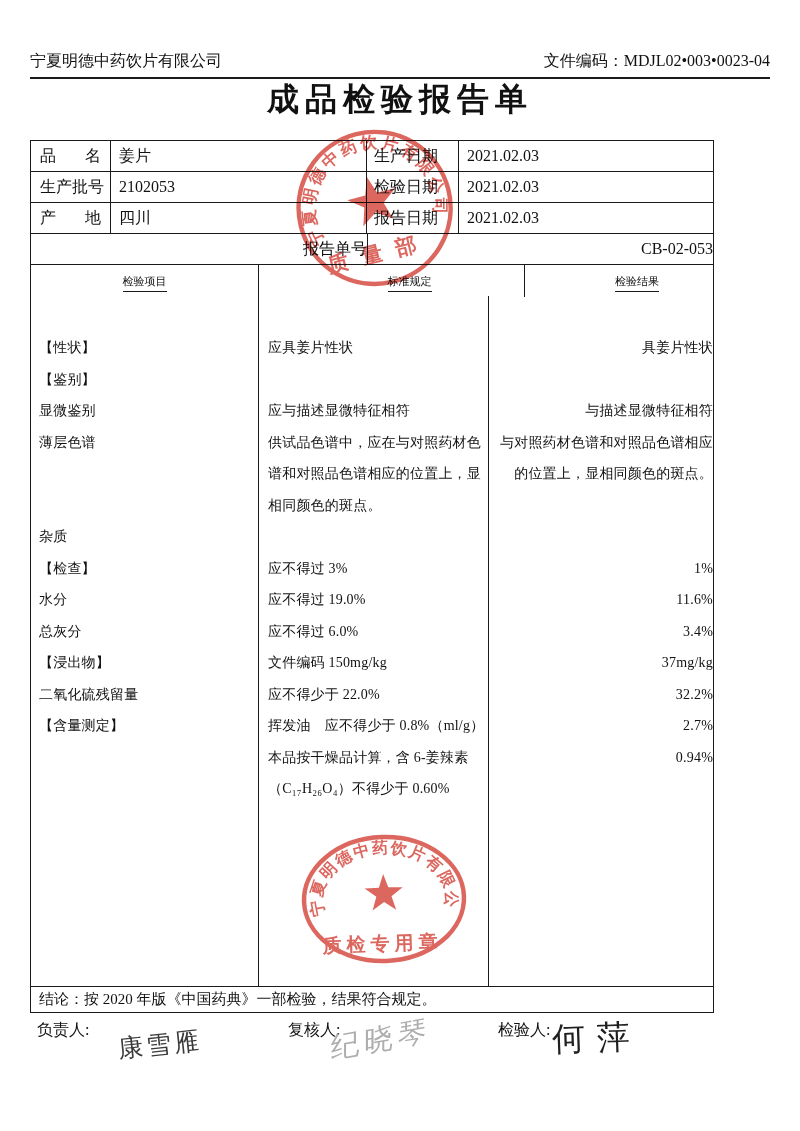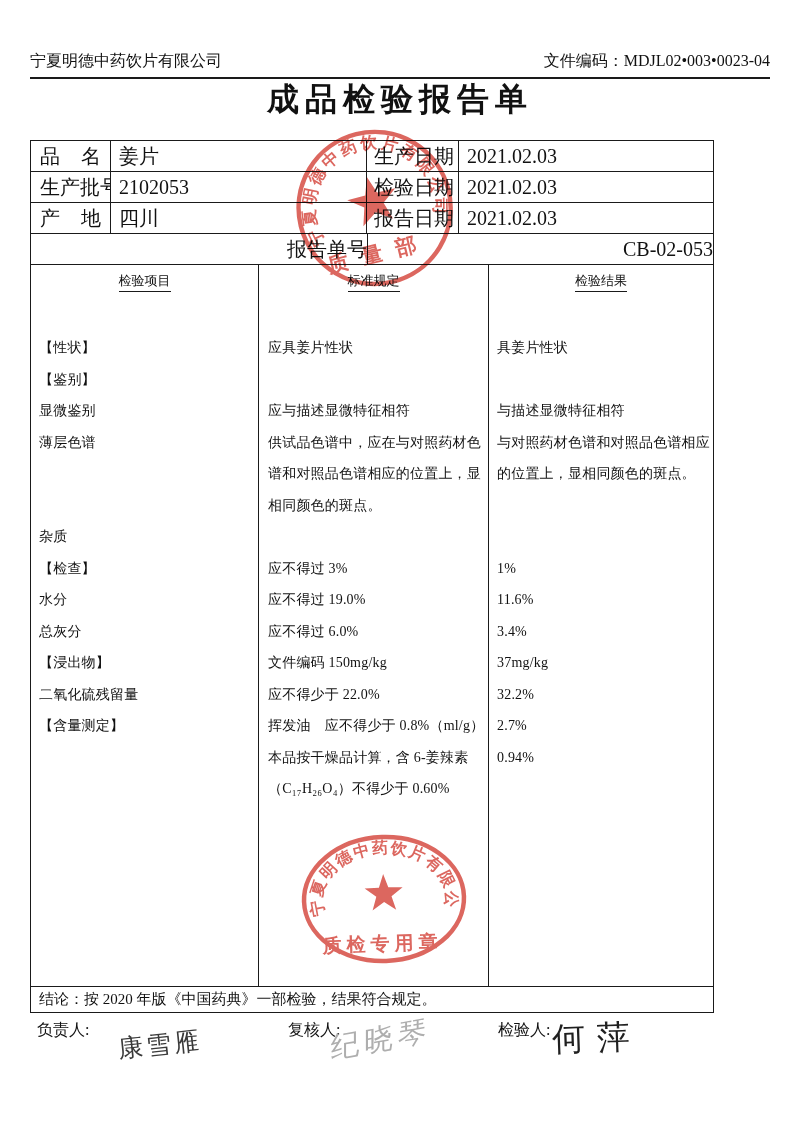--- a/index.html
+++ b/index.html
@@ -13,43 +13,43 @@
     display:flex;justify-content:space-between;align-items:flex-end;
     border-bottom:2px solid #1a1a1a;padding-bottom:5px;font-size:16px;
   }
   .title{
     position:absolute;left:0;top:78px;width:100%;margin:0;text-align:center;
     font-size:32px;font-weight:700;letter-spacing:6px;
   }
   
   .info-table{
     position:absolute;left:30px;top:140px;width:684px;
-    border:1px solid #1a1a1a;box-sizing:border-box;font-size:20px;
+    border:1px solid #1a1a1a;box-sizing:border-box;font-size:16px;
   }
   .info-row{display:grid;grid-template-columns:80px 256px 92px 1fr;border-bottom:1px solid #1a1a1a;height:30px;line-height:30px;}
   .info-row:last-child{border-bottom:none;grid-template-columns:337px 1fr;text-align:right;}
   .ic{overflow:hidden;white-space:nowrap;}
   .ic.bR{border-right:1px solid #1a1a1a;}
   .jlabel{padding:0 9px;text-align:justify;text-align-last:justify;}
   .ival{padding-left:8px;}
   .ilabel2{padding-left:7px;}
   
   .insp-table{
     position:absolute;left:30px;top:264px;width:684px;
     border:1px solid #1a1a1a;box-sizing:border-box;font-size:14px;
   }
-  .insp-header{display:grid;grid-template-columns:228px 230px 1fr;height:31px;line-height:31px;text-align:center;font-size:13px;}
+  .insp-header{display:grid;grid-template-columns:228px 230px 1fr;height:31px;line-height:31px;text-align:center;font-size:11px;gap:36px;}
   .insp-body{display:grid;grid-template-columns:228px 230px 1fr;height:690px;}
   .bR2{border-right:1px solid #1a1a1a;}
   .h-underline{display:inline-block;line-height:20px;border-bottom:1px solid #1a1a1a;margin-top:6px;}
   .insp-col{padding-top:36px;box-sizing:border-box;overflow:hidden;}
   .insp-line{height:31.5px;line-height:31.5px;white-space:nowrap;letter-spacing:0.2px;}
   .col-item .insp-line{padding-left:8px;}
   .col-std .insp-line{padding-left:9px;}
-  .col-result .insp-line{padding-left:8px;}
+  .col-result .insp-line{padding-left:8px;text-align:right;}
   .conclusion-row{border-top:1px solid #1a1a1a;height:25px;line-height:25px;font-size:15px;padding-left:8px;white-space:nowrap;}
   
   .sign-row{position:absolute;left:0;top:1016px;width:800px;height:80px;font-size:16px;}
   .sig-label{position:absolute;top:4px;}
   .lbl-1{left:37px;} .lbl-2{left:288px;} .lbl-3{left:498px;}
   .sig{position:absolute;font-family:"DejaVu Sans",sans-serif;white-space:nowrap;}
   .sig-1{left:118px;top:12px;font-size:25px;color:#3a3a3a;transform:rotate(-6deg);letter-spacing:3px;}
   .sig-2{left:330px;top:4px;font-size:29px;color:#aeaeae;transform:rotate(-10deg) skewX(-10deg);letter-spacing:5px;}
   .sig-3{left:552px;top:0px;font-size:33px;color:#1f1f1f;transform:rotate(-2deg);letter-spacing:12px;}
   

